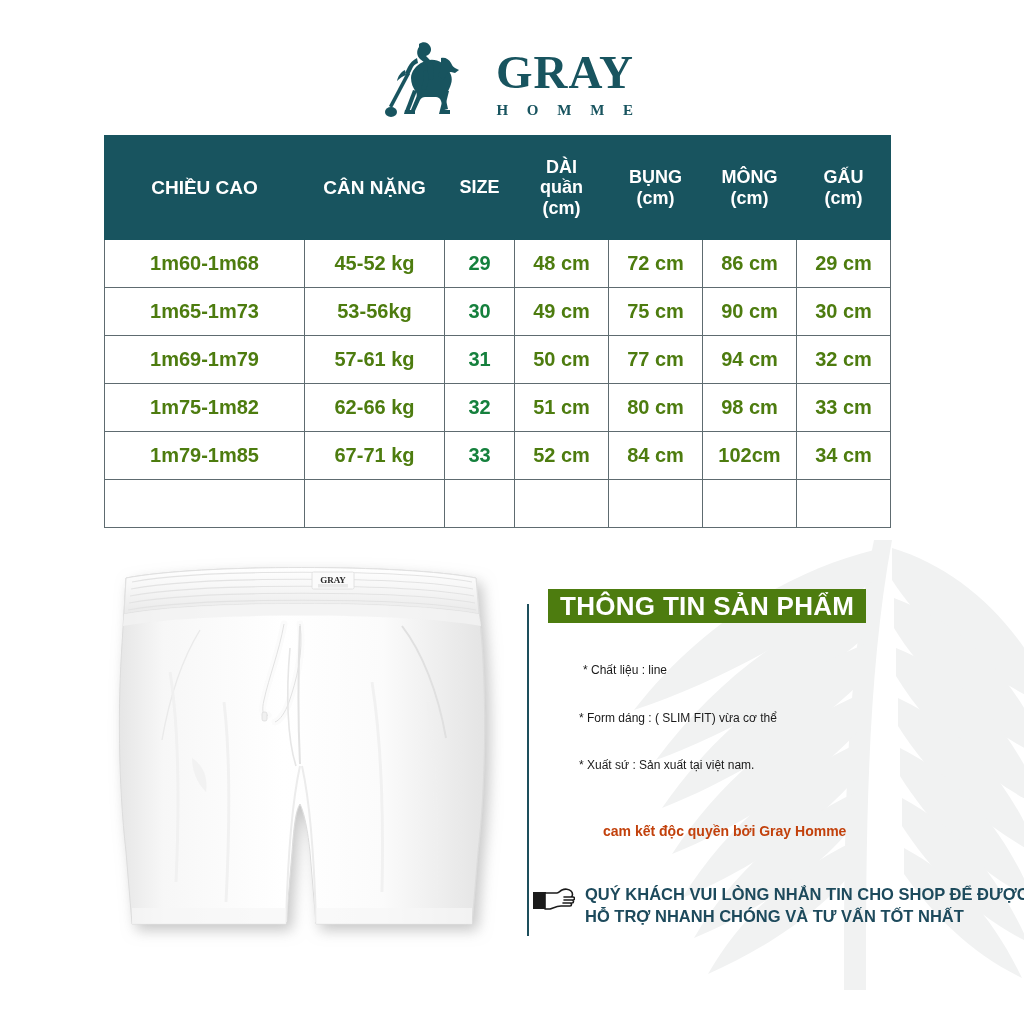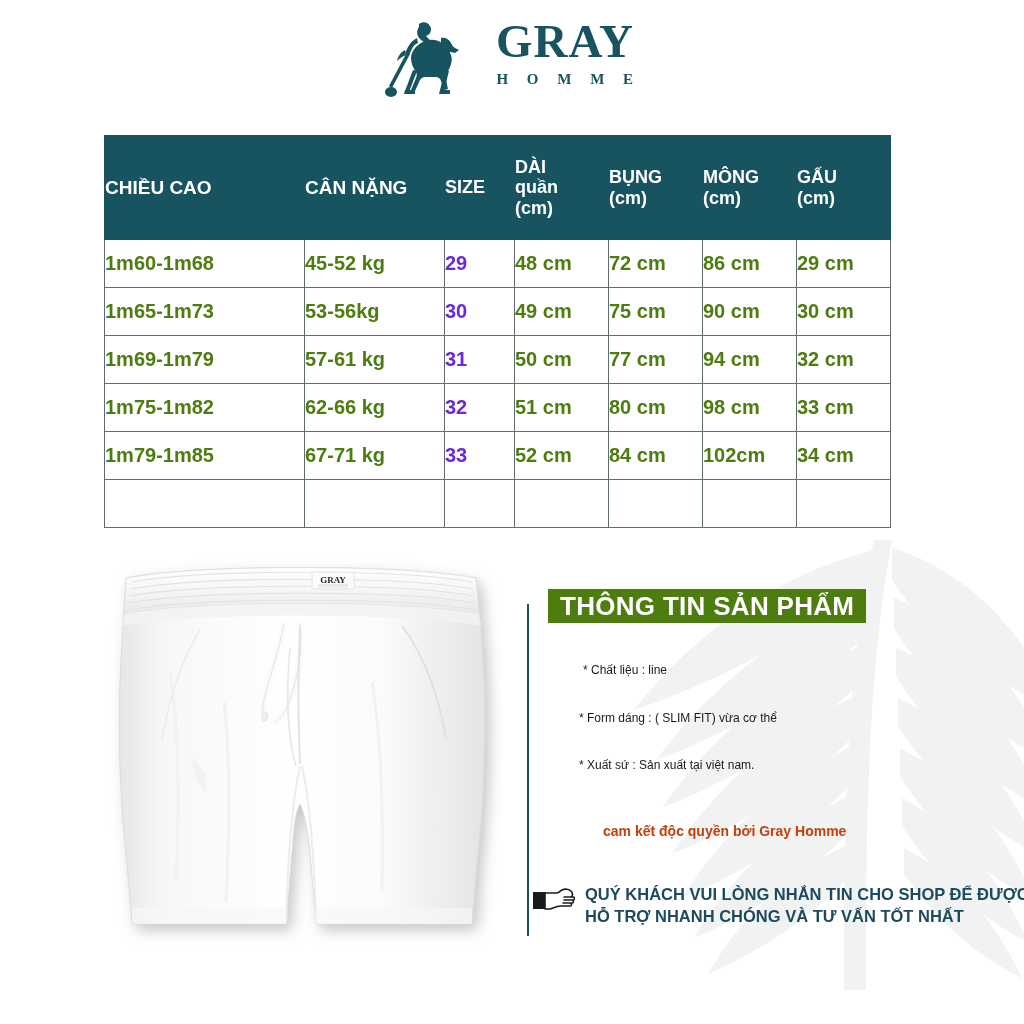--- a/index.html
+++ b/index.html
@@ -28,21 +28,21 @@
   }
 
   
   #brand-header {
     position: absolute;
     left: 0;
     top: 18px;
     width: 1024px;
     height: 100px;
     display: flex;
-    align-items: flex-start;
+    align-items: flex-end;
     justify-content: center;
     gap: 28px;
     z-index: 2;
   }
   #brand-mark { display: block; }
   .brand-words {
     display: flex;
     flex-direction: column;
     align-items: center;
     line-height: 1;
@@ -71,21 +71,21 @@
     top: 135px;
     width: 786px;
     border-collapse: collapse;
     table-layout: fixed;
     z-index: 2;
     background: #ffffff;
   }
   #size-table th,
   #size-table td {
     border: 1px solid #5e6b70;
-    text-align: left;
+    text-align: center;
     vertical-align: middle;
     padding: 0;
   }
   #size-table thead th {
     background: #18545f;
     border-color: #18545f;
     color: #ffffff;
     height: 103px;
     font-size: 19px;
     font-weight: 700;
@@ -93,21 +93,21 @@
   }
   #size-table thead th.narrow { font-size: 18px; }
   #size-table tbody td {
     height: 47px;
     font-size: 20px;
     font-weight: 700;
     color: #4d7c0f;
   }
   #size-table tbody td.size-cell {
     font-weight: 700;
-    color: #6d28d9;
+    color: #15803d;
   }
   #size-table tbody tr.empty-row td { height: 47px; }
 
   .col-h  { width: 200px; }
   .col-w  { width: 140px; }
   .col-s  { width: 70px;  }
   .col-d  { width: 94px;  }
   .col-b  { width: 94px;  }
   .col-m  { width: 94px;  }
   .col-g  { width: 94px;  }

